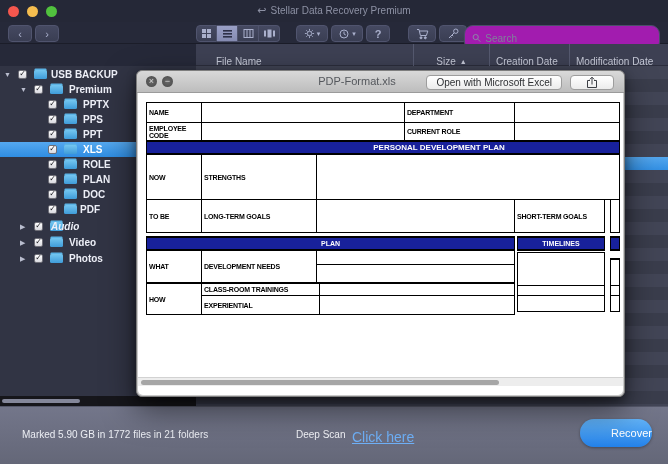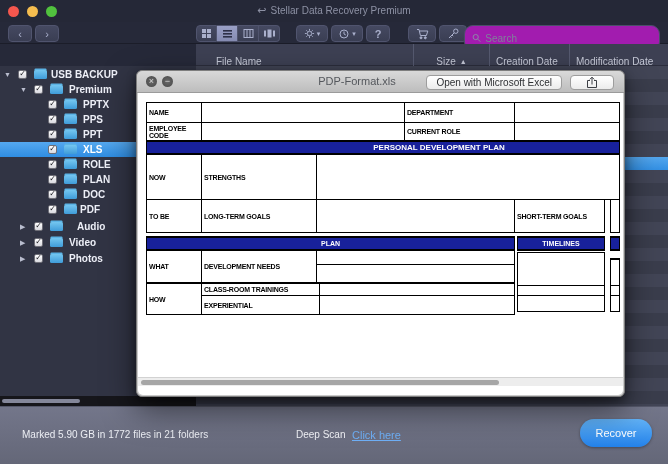--- a/index.html
+++ b/index.html
@@ -58,24 +58,24 @@
   .cb span { position:relative; top:-1px; }
   .folder { position:absolute; width:13px; height:9px; border-radius:1.5px; background:linear-gradient(#74c6f0,#3f9cd9); box-shadow:0 -2px 0 -0.5px #5cb4e6; }
   .rlabel { position:absolute; font-size:10px; font-weight:bold; color:#edeff7; }
   .sbar-strip { position:absolute; left:0; top:330px; width:196px; height:10px; background:#16161b; }
   .sbar-thumb { position:absolute; left:2px; top:3px; width:78px; height:4px; border-radius:2px; background:#84879a; }
 
   
   .footer { position:absolute; left:0; top:406px; width:668px; height:58px; background:linear-gradient(#73768a,#646778); border-top:1px solid #55586a; }
   .marked { position:absolute; left:22px; top:22px; font-size:10px; color:#eceef4; }
   .deepscan { position:absolute; left:296px; top:22px; font-size:10px; color:#f2f3f8; }
-  .clickhere { position:absolute; left:352px; top:22px; font-size:11px; color:#6fb0f7; text-decoration:underline; cursor:pointer; }
+  .clickhere { position:absolute; left:352px; top:22px; font-size:14px; color:#6fb0f7; text-decoration:underline; cursor:pointer; }
   .recover { position:absolute; left:580px; top:12px; width:72px; height:28px; border-radius:14px;
     background:linear-gradient(#62b3f8,#2381e9); border:none; color:#fff; font-size:11px; font-family:"Liberation Sans",sans-serif;
-    box-shadow:0 1px 3px rgba(0,0,0,.35); }
+    box-shadow:0 1px 3px rgba(0,0,0,.35);text-align:right; }
 
   
   .pwin { position:absolute; left:136px; top:70px; width:489px; height:327px; border-radius:6px;
     background:#c9c9c9; border:1px solid #7e7e7e; box-shadow:0 12px 32px rgba(0,0,0,.55), 0 3px 10px rgba(0,0,0,.4); }
   .pw-title { position:absolute; left:0; top:0; right:0; height:22px; border-radius:6px 6px 0 0;
     background:linear-gradient(#d9d9d9,#bdbdbd); border-bottom:1px solid #9b9b9b; }
   .pw-ctrls { position:absolute; left:9px; top:5px; display:flex; gap:5px; }
   .pwc { width:11px; height:11px; border-radius:50%; background:radial-gradient(#6a6a6a,#474747); color:#d9d9d9; font-size:9px; line-height:10px; text-align:center; }
   .pw-name { position:absolute; left:150px; top:4px; width:140px; text-align:center; font-size:11px; color:#54575c; }
   .pw-open { position:absolute; right:62px; top:4px; height:15px; padding:0 9px; font-size:10px; color:#2e3033;
@@ -272,21 +272,21 @@
       <div class="row" style="top:136px;">
         <span class="cb" style="left:48px;"><span>✓</span></span>
         <span class="folder" style="left:64px;"></span>
         <span class="rlabel" style="left:80px;">PDF</span>
       </div>
 
       <div class="row" style="top:153px;">
         <span class="tri" style="left:20px;">▶</span>
         <span class="cb" style="left:34px;"><span>✓</span></span>
         <span class="folder" style="left:50px;"></span>
-        <span class="rlabel" style="left:77px;">Audio</span>
+        <span class="rlabel" style="left:51px;font-style:italic;">Audio</span>
       </div>
       <div class="row" style="top:169px;">
         <span class="tri" style="left:20px;">▶</span>
         <span class="cb" style="left:34px;"><span>✓</span></span>
         <span class="folder" style="left:50px;"></span>
         <span class="rlabel" style="left:69px;">Video</span>
       </div>
       <div class="row" style="top:185px;">
         <span class="tri" style="left:20px;">▶</span>
         <span class="cb" style="left:34px;"><span>✓</span></span>

